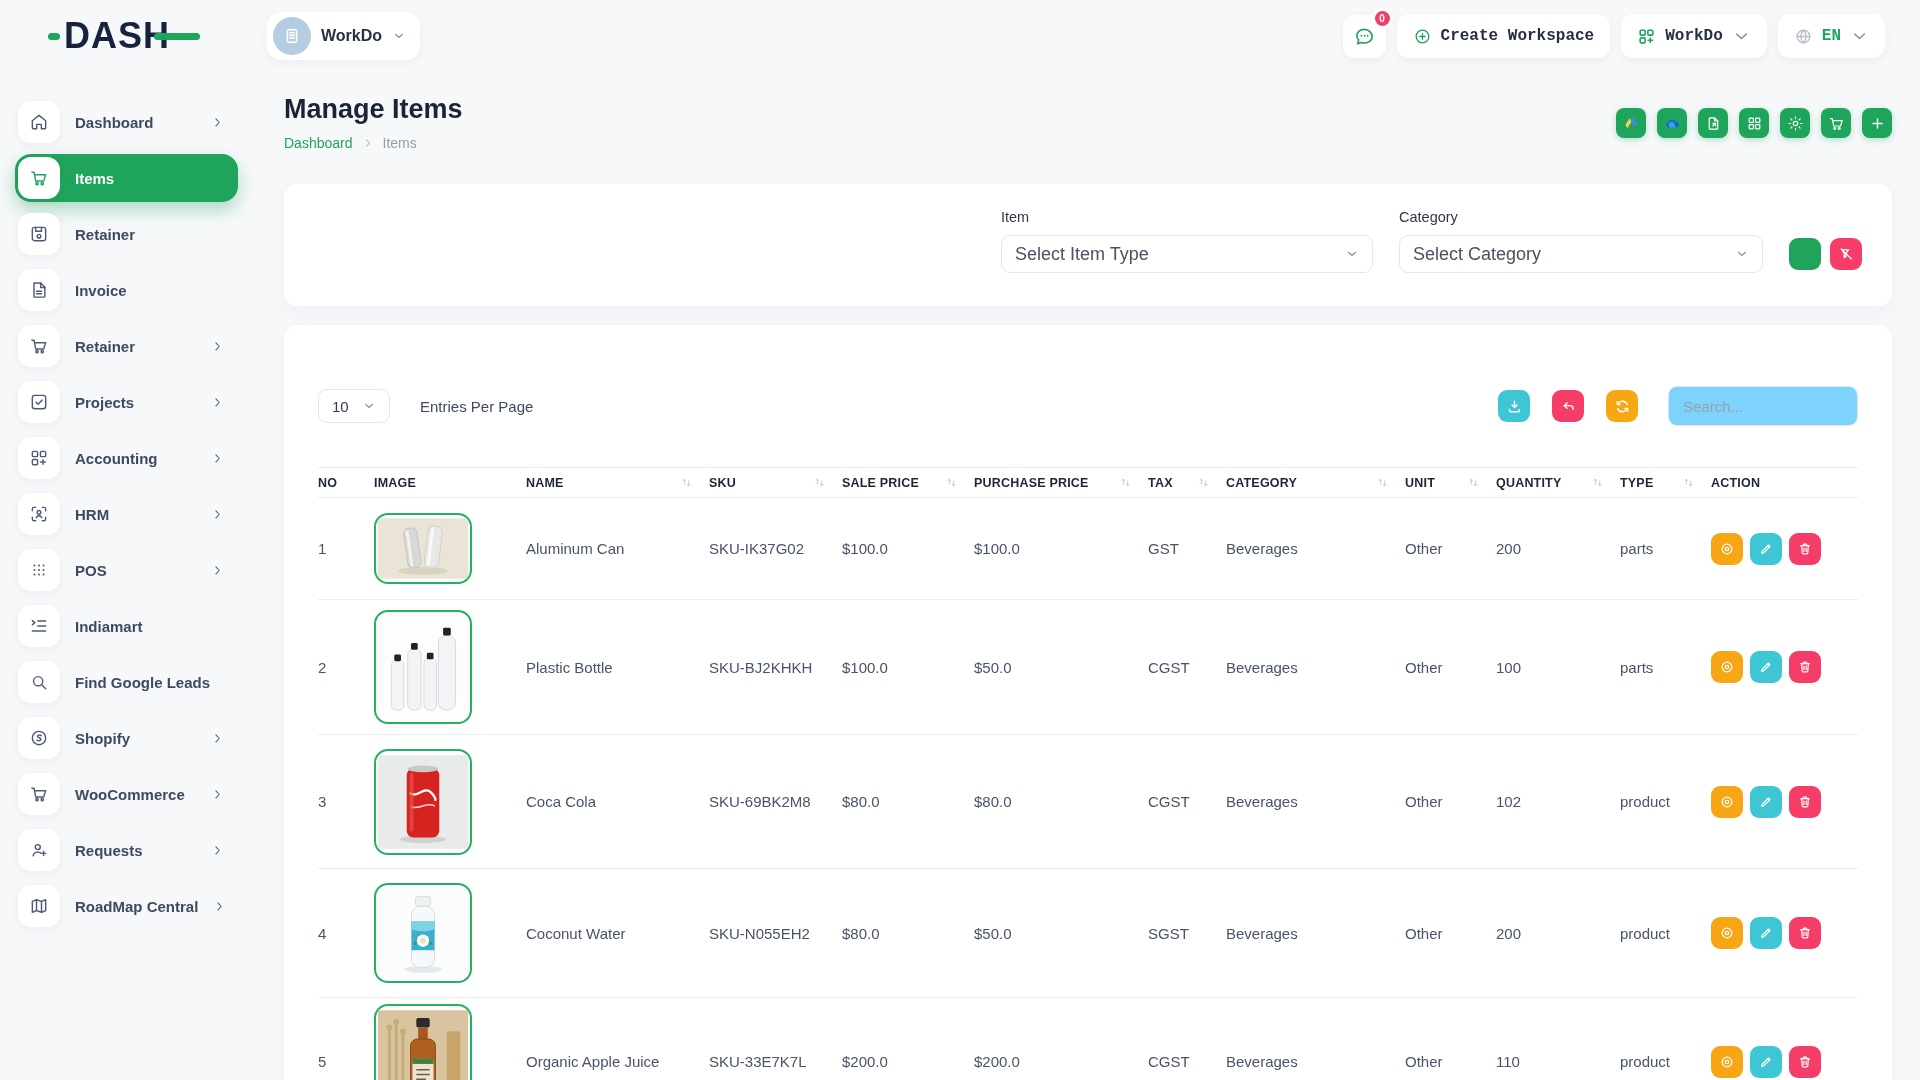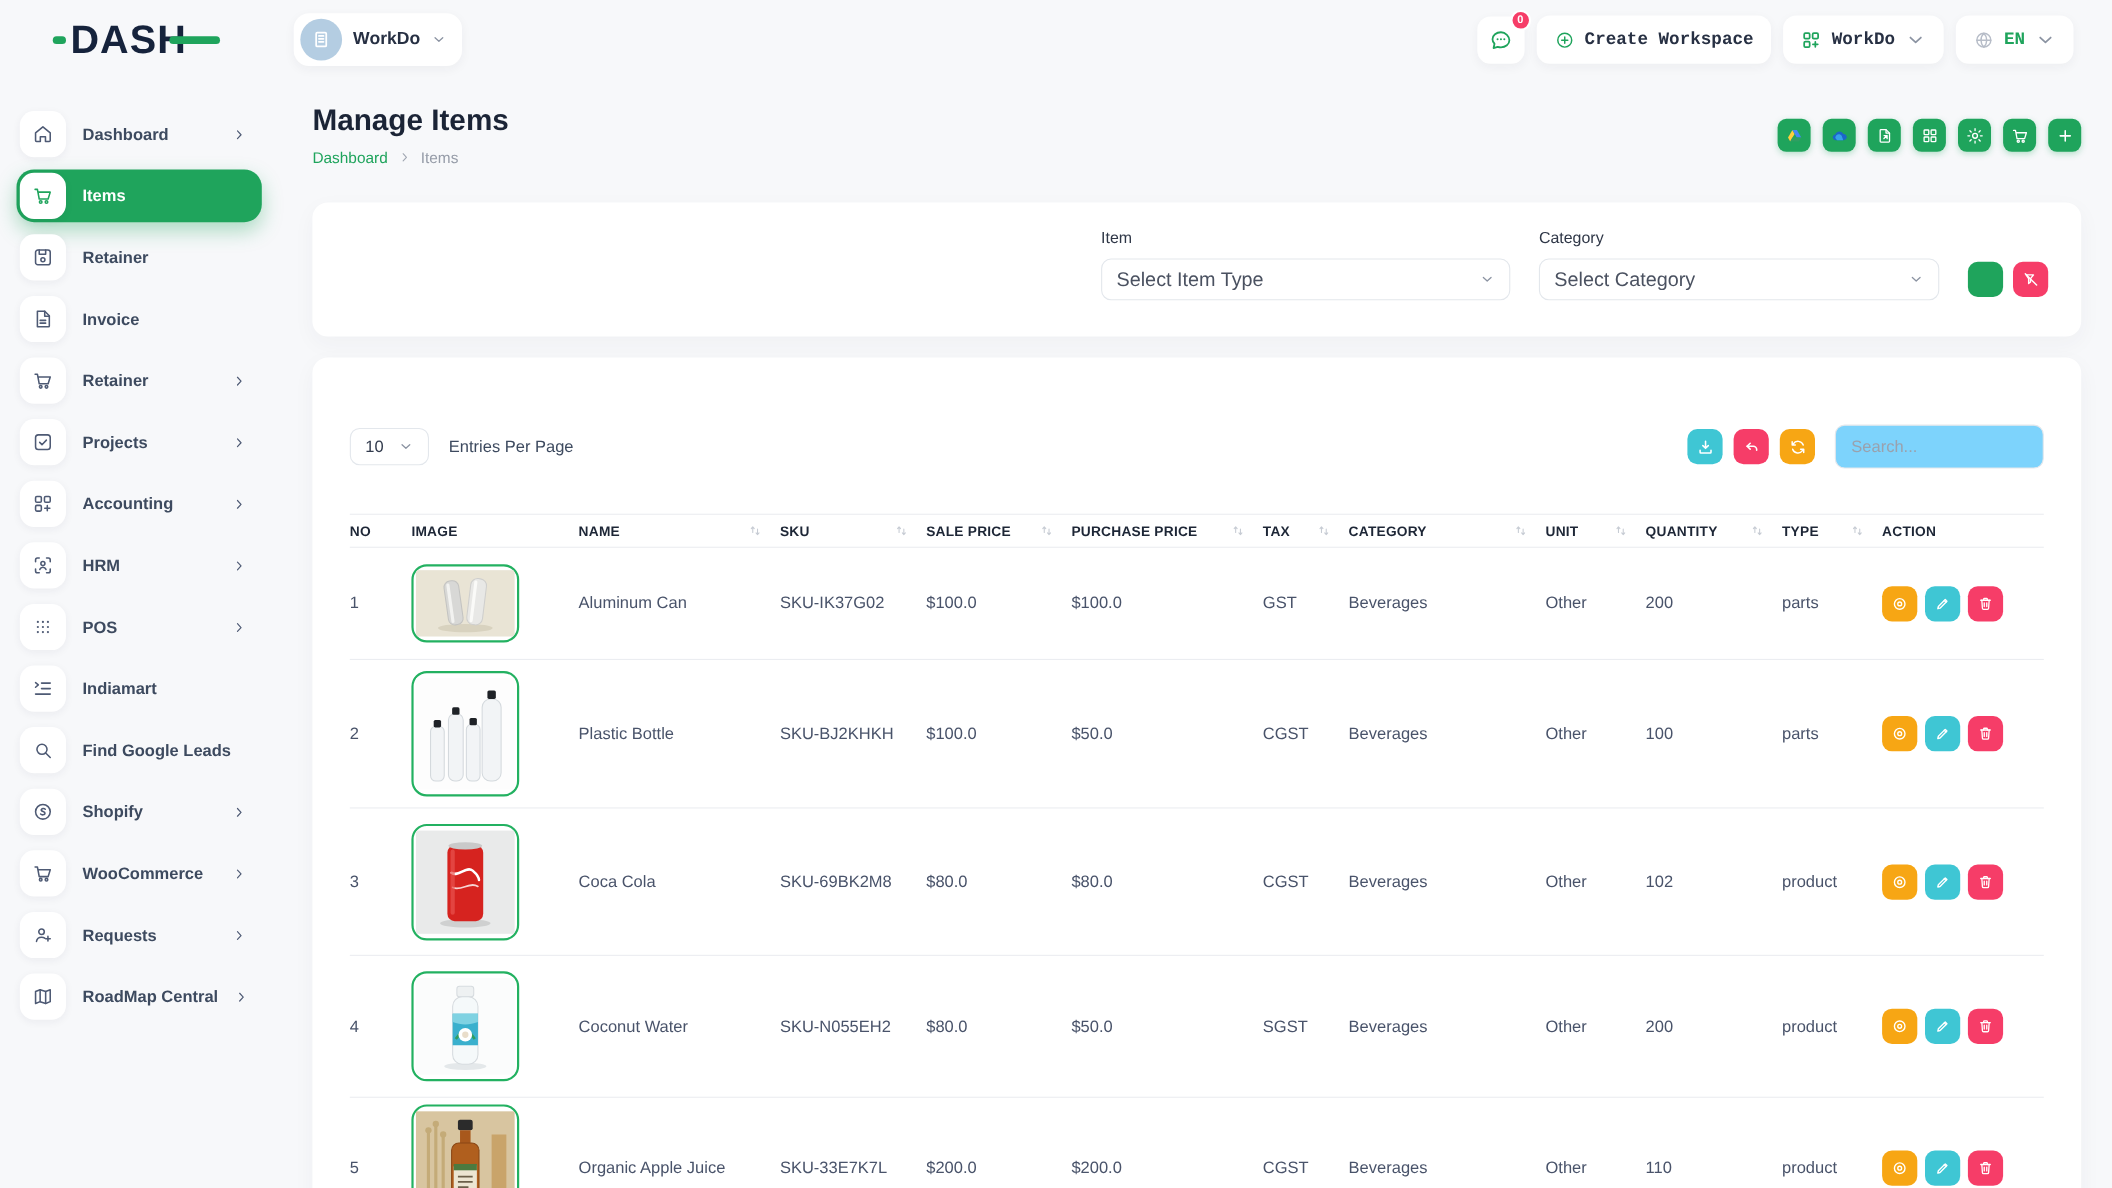--- a/index.html
+++ b/index.html
@@ -64,21 +64,21 @@
   .fbtns { display:flex; gap:9px; margin-bottom:3px; }
   .sq { width:32px; height:32px; border-radius:9px; border:none; cursor:pointer; color:#fff; display:flex; align-items:center; justify-content:center; }
   .sq .ico { width:17px; height:17px; }
   .green-bg { background:#1fa45c; }
   .pink-bg { background:#f63d68; }
   .cyan-bg { background:#3fc6d4; }
   .orange-bg { background:#f7a614; }
 
   
   .table-card { margin-top:19px; height:780px; overflow:hidden; }
-  .entries-bar { display:flex; align-items:center; margin:61px 34px 0 34px; gap:10px; }
+  .entries-bar { display:flex; align-items:center; margin:61px 34px 0 34px; gap:22px; }
   .select.entries { width:72px; height:34px; font-size:15px; color:#333c4e; }
   .entries-label { font-size:15px; color:#3d4a5f; margin-left:8px; }
   .search-input { width:190px; height:40px; border:1px solid #e3e7ec; border-radius:9px; padding:0 14px; font-size:15px; color:#333c4e; outline:none; margin-left:8px; font-family:inherit; background:#7dd3fc; }
   .search-input::placeholder { color:#9aa1ad; }
 
   .tbl { margin:41px 34px 0 34px; }
   .thead, .trow { display:grid; grid-template-columns:56px 152px 183px 133px 132px 174px 78px 179px 91px 124px 91px 147px; align-items:center; }
   .thead { height:31px; border-top:1px solid #ebedf1; border-bottom:1px solid #ebedf1; }
   .th { display:flex; align-items:center; justify-content:space-between; padding-right:16px; font-size:12.5px; font-weight:700; color:#1d2636; letter-spacing:.2px; }
   .sort { width:13px; height:13px; color:#c7ccd4; flex:none; }

